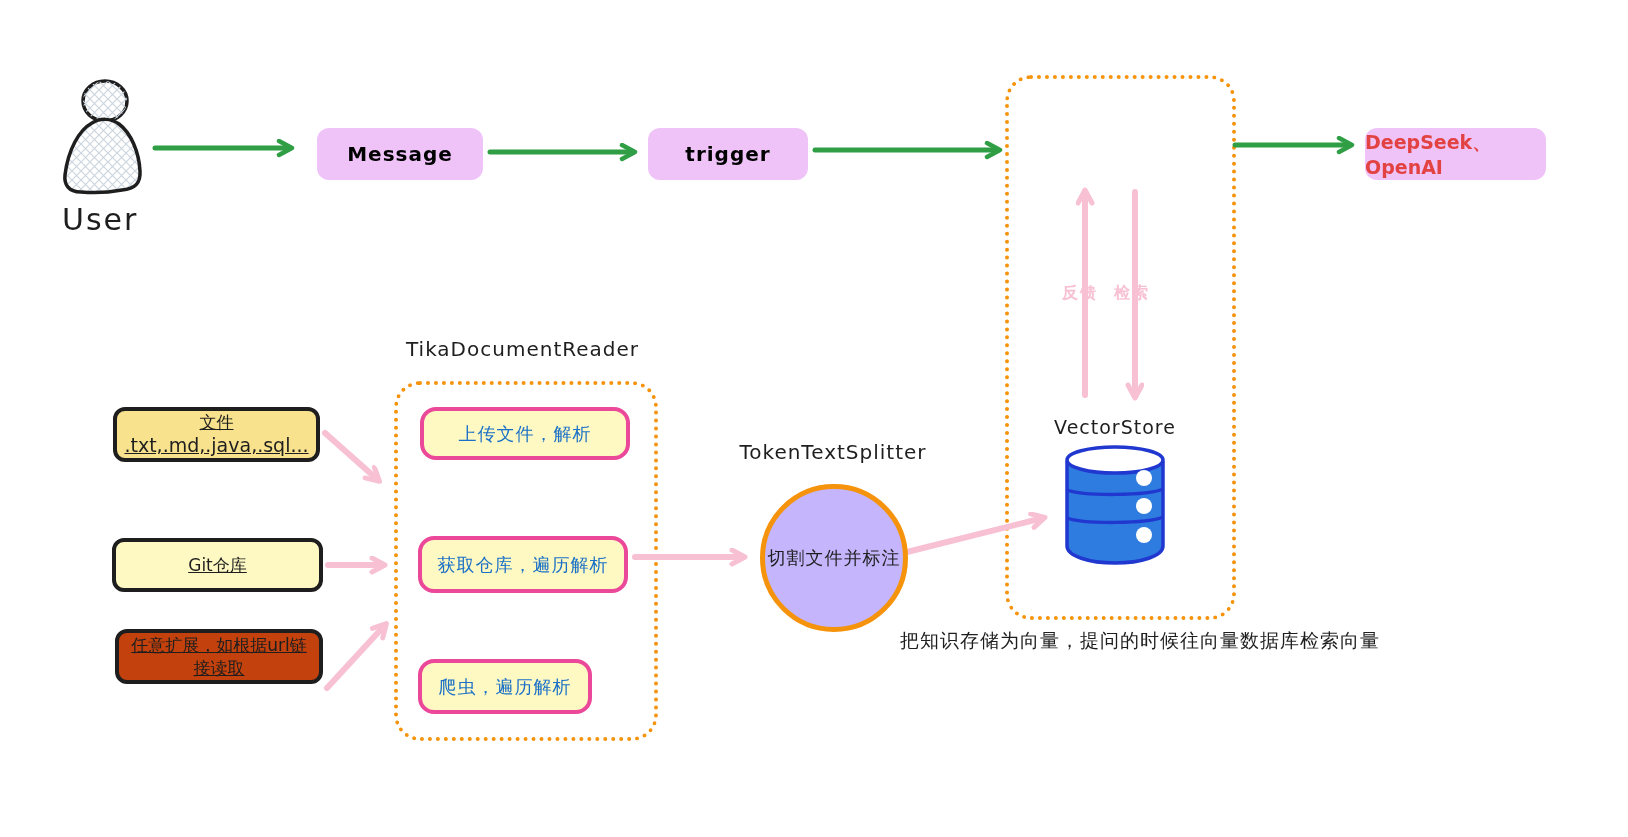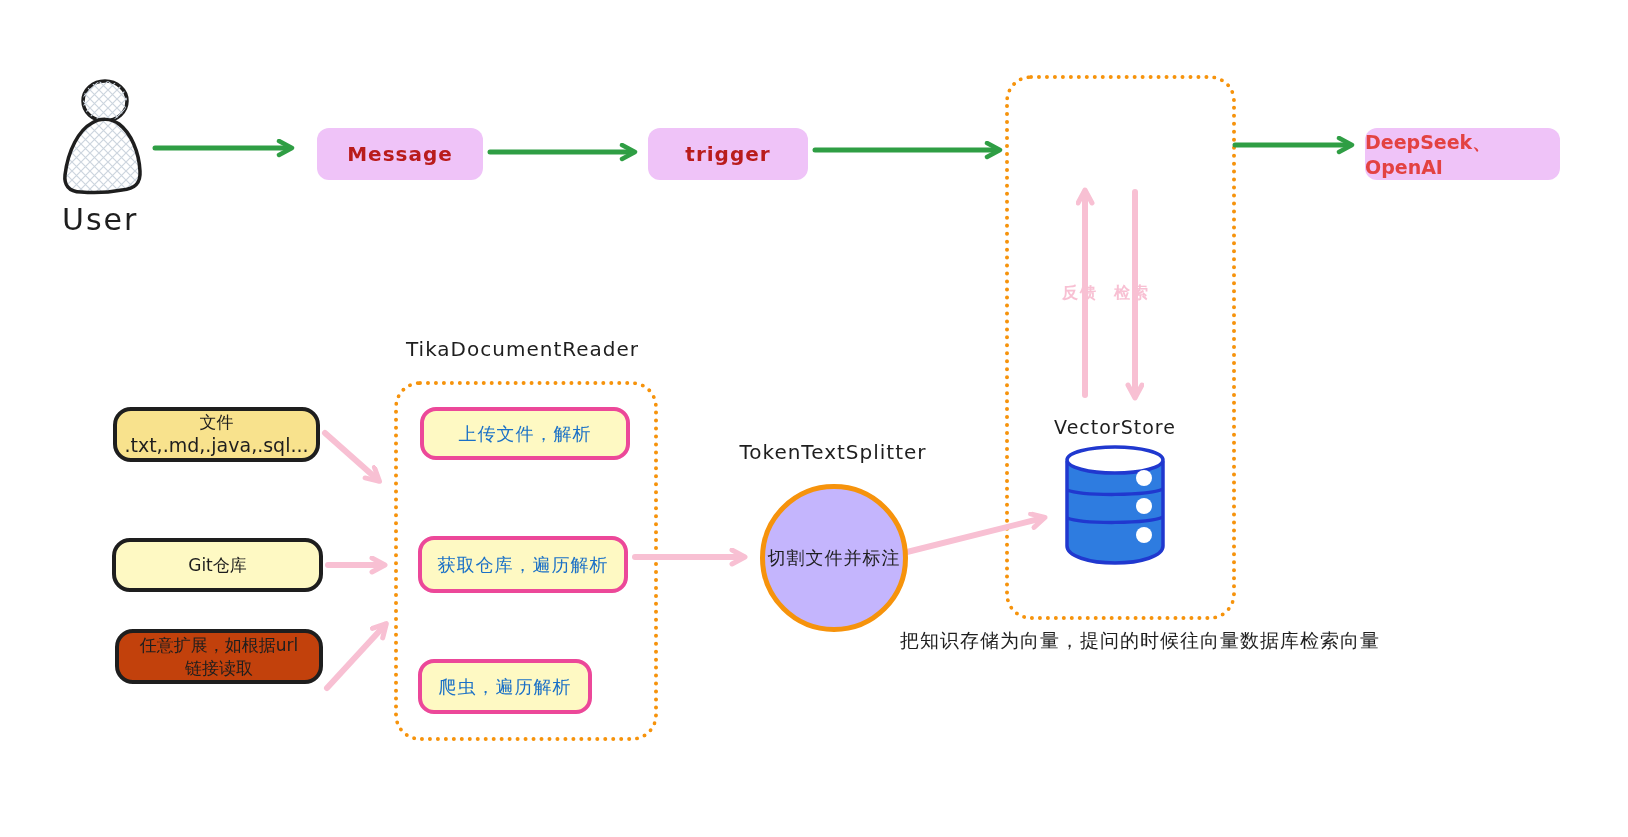--- a/index.html
+++ b/index.html
@@ -8,35 +8,36 @@
     font-family:"DejaVu Sans","Liberation Sans",sans-serif;color:#1e1e1e;
   }
   .layer{position:absolute;left:0;top:0;width:1628px;height:837px;pointer-events:none;}
 
   
   .pill{
     position:absolute;background:#efc3f8;border-radius:12px;
     display:flex;align-items:center;justify-content:center;flex-direction:column;
     font-size:20px;font-weight:600;letter-spacing:1px;
   }
-  .pill.white-text{color:#b91c1c;}
+  .pill.white-text{color:#000000;}
   .pill.black-text{color:#1e1e1e;font-size:17px;font-weight:600;letter-spacing:2px;line-height:1.4;}
   .pill.red-text{color:#e34242;font-size:19px;letter-spacing:0;}
 
   
   .dotted-frame{
     position:absolute;border:4px dotted #f6930c;border-radius:26px;background:transparent;
   }
 
   
   .source-box{
-    position:absolute;border:4px solid #1e1e1e;border-radius:18px;
+    position:absolute;border:4px solid #1e1e1e;border-radius:12px;
     display:flex;flex-direction:column;align-items:center;justify-content:center;
-    font-size:17px;line-height:1.3;text-align:center;padding:2px 14px;box-sizing:border-box;
+    font-size:17px;line-height:1.3;text-align:center;padding:2px 6px;box-sizing:border-box;
     font-weight:500;
+    text-decoration:underline;
   }
   .source-box .sub{font-size:19px;}
 
   
   .step-box{
     position:absolute;border:4px solid #ec4899;border-radius:16px;background:#fef9c3;
     display:flex;align-items:center;justify-content:center;color:#1a70c7;
     font-size:18px;font-weight:500;letter-spacing:1px;box-sizing:border-box;
   }
 
@@ -107,21 +108,21 @@
   </svg>
 
   <div class="user-label">User</div>
 
   <div class="pill white-text" style="left:317px;top:128px;width:166px;height:52px;">
     <span>Message</span>
   </div>
   <div class="pill white-text" style="left:648px;top:128px;width:160px;height:52px;">
     <span>trigger</span>
   </div>
-  <div class="pill red-text" style="left:1365px;top:128px;width:195px;height:52px;">
+  <div class="pill red-text" style="left:1365px;top:128px;width:181px;height:52px;">
     <span>DeepSeek、OpenAI</span>
   </div>
 
   <div class="pink-label" style="left:1062px;top:283px;">反馈</div>
   <div class="pink-label" style="left:1114px;top:283px;">检索</div>
   <div class="diagram-label" style="left:1040px;top:416px;width:150px;font-size:19px;">VectorStore</div>
   <div class="caption" style="left:900px;top:628px;text-align:center;">把知识存储为向量，提问的时候往向量数据库检索向量</div>
 
   <div class="diagram-label" style="left:395px;top:337px;width:255px;">TikaDocumentReader</div>
   <div class="step-box" style="left:420px;top:407px;width:210px;height:53px;">

